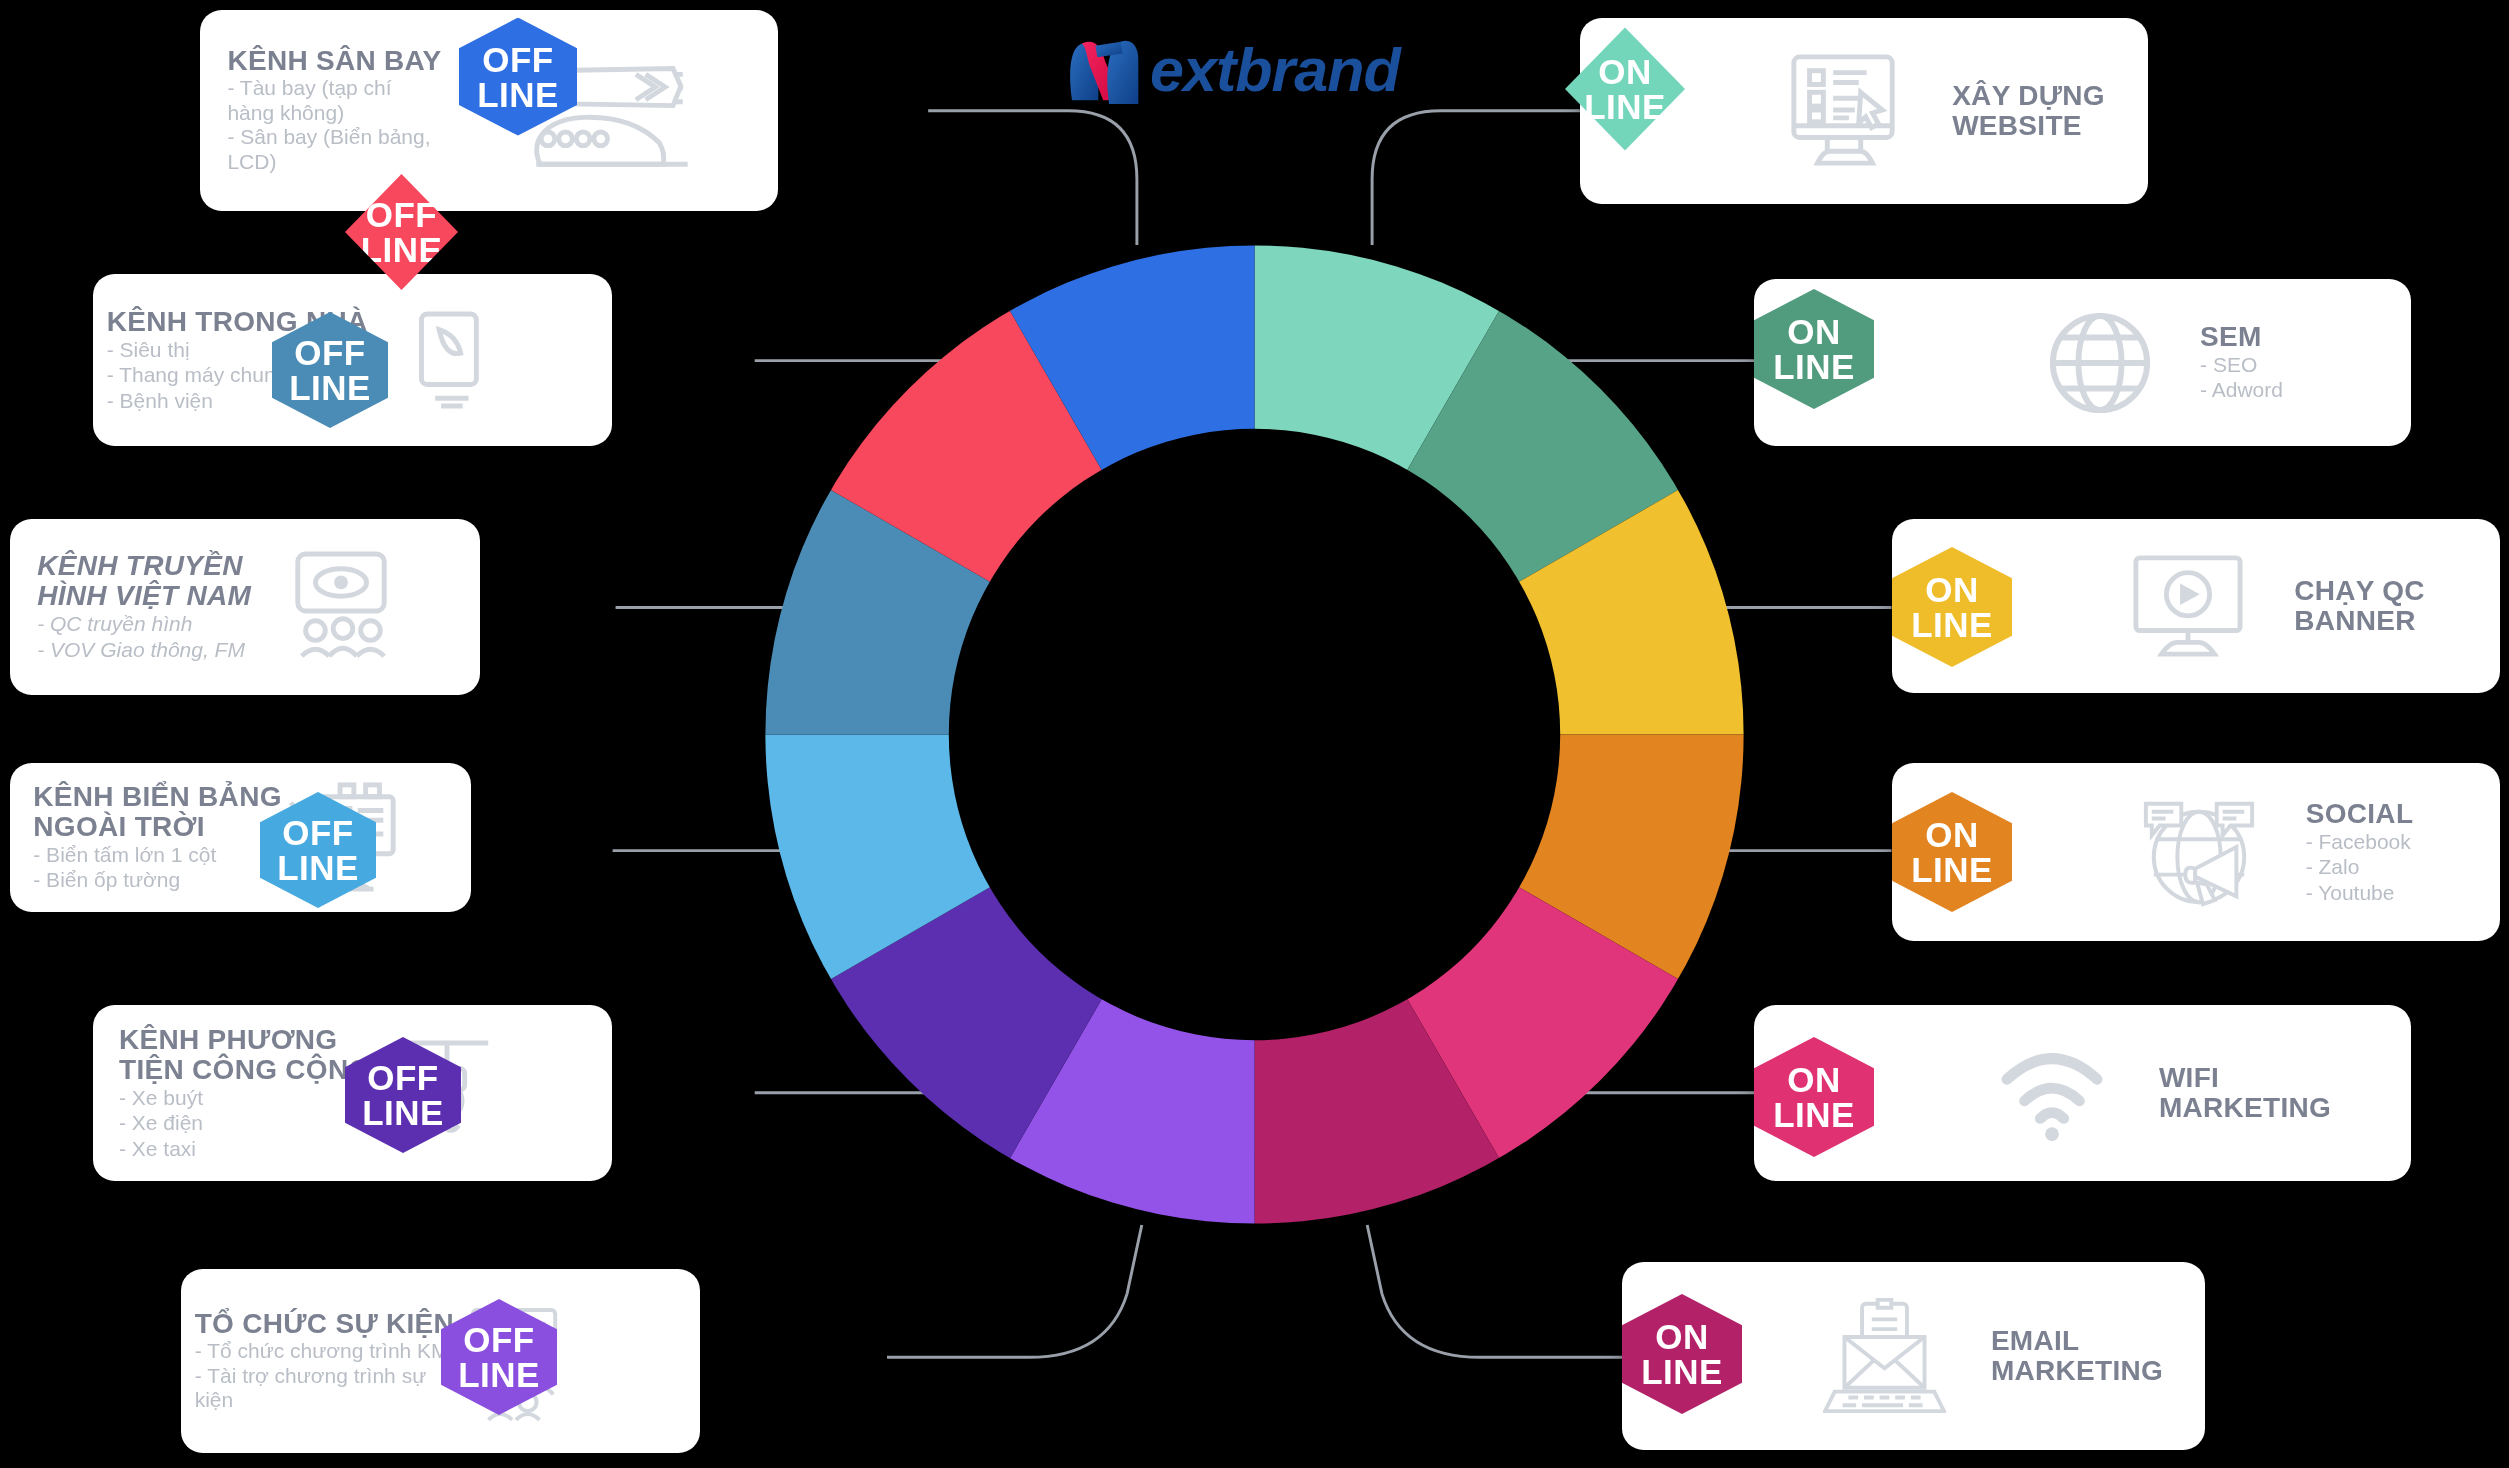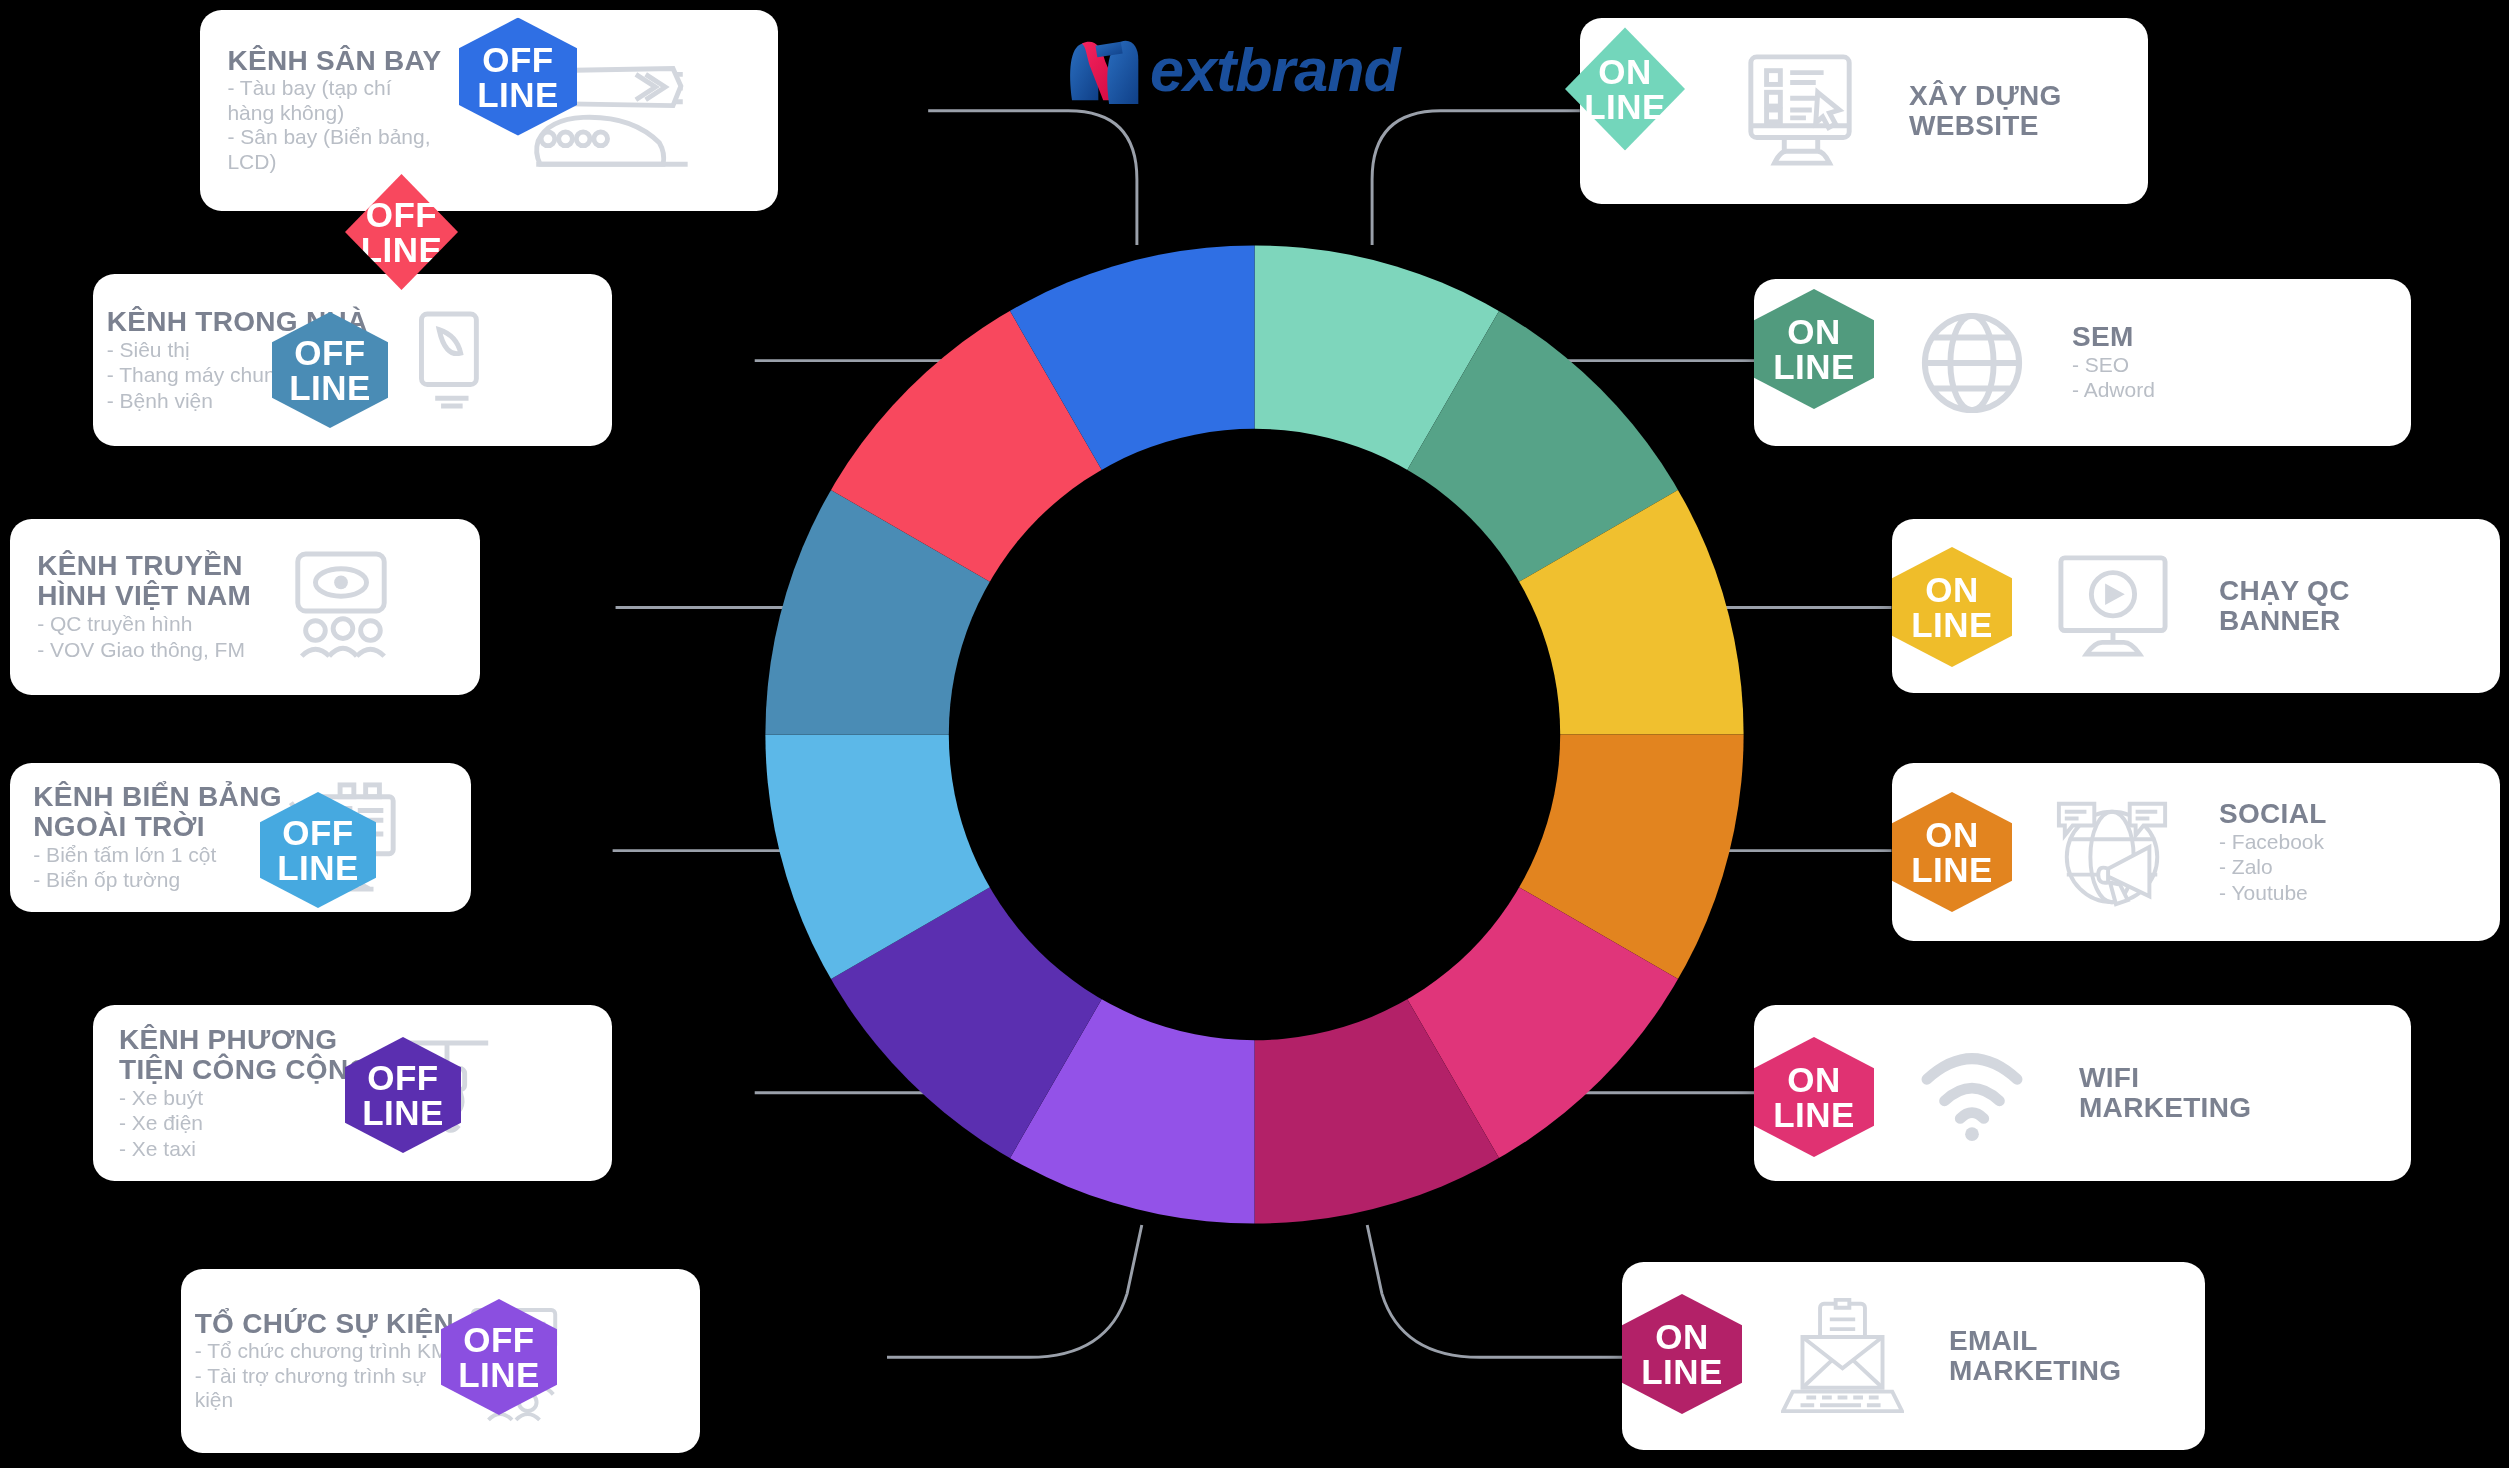--- a/index.html
+++ b/index.html
@@ -18,21 +18,21 @@
   
   .card {
     position: absolute;
     background: #ffffff;
     border-radius: 21.6px;
     box-shadow: 0 3.9px 17.6px rgba(0,0,0,0.35);
     display: flex;
     align-items: center;
   }
   .card.left  { justify-content: flex-start; }
-  .card.right { justify-content: flex-start; }
+  .card.right { justify-content: center; }
 
   .card-text { display: flex; flex-direction: column; justify-content: center; }
   .card-title {
     color: #7b8190;
     font-weight: bold;
     font-size: 28px;
     letter-spacing: 0.3px;
     line-height: 1.07;
     white-space: pre-line;
   }
@@ -209,21 +209,21 @@
         <path d="M40 96 h34 M46 104 h22"></path>
       </svg>
     </div>
   </div>
   <div class="badge offline diamond" style="left:345px; top:174px; width:113px; height:116px; background:#f8485e;">
     <span>OFF</span>
     <span>LINE</span>
   </div>
 
   <div class="card left" style="left:9.8px; top:519px; width:470px; height:176px; padding-left:27.4px;">
-    <div class="card-text" style="width:245px;">
+    <div class="card-text" style="width:245px;font-style:italic;">
       <div class="card-title">KÊNH TRUYỀN
 HÌNH VIỆT NAM</div>
       <div class="card-sub">- QC truyền hình
 - VOV Giao thông, FM</div>
     </div>
     <div class="card-icon" style="width:118px;height:127px;">
       <svg width="110" height="123" viewBox="0 0 112 125" fill="none" stroke="#d3d7de" stroke-width="5">
         <rect x="12" y="8" width="88" height="58" rx="8" fill="#fff"></rect>
         <ellipse cx="56" cy="37" rx="26" ry="14"></ellipse>
         <circle cx="56" cy="37" r="7" fill="#d3d7de" stroke="none"></circle>

